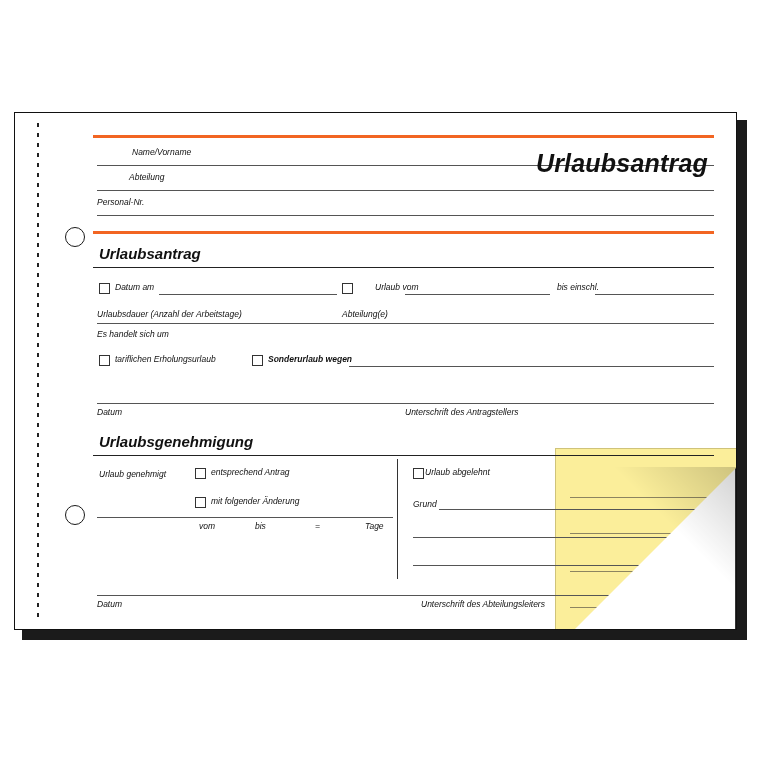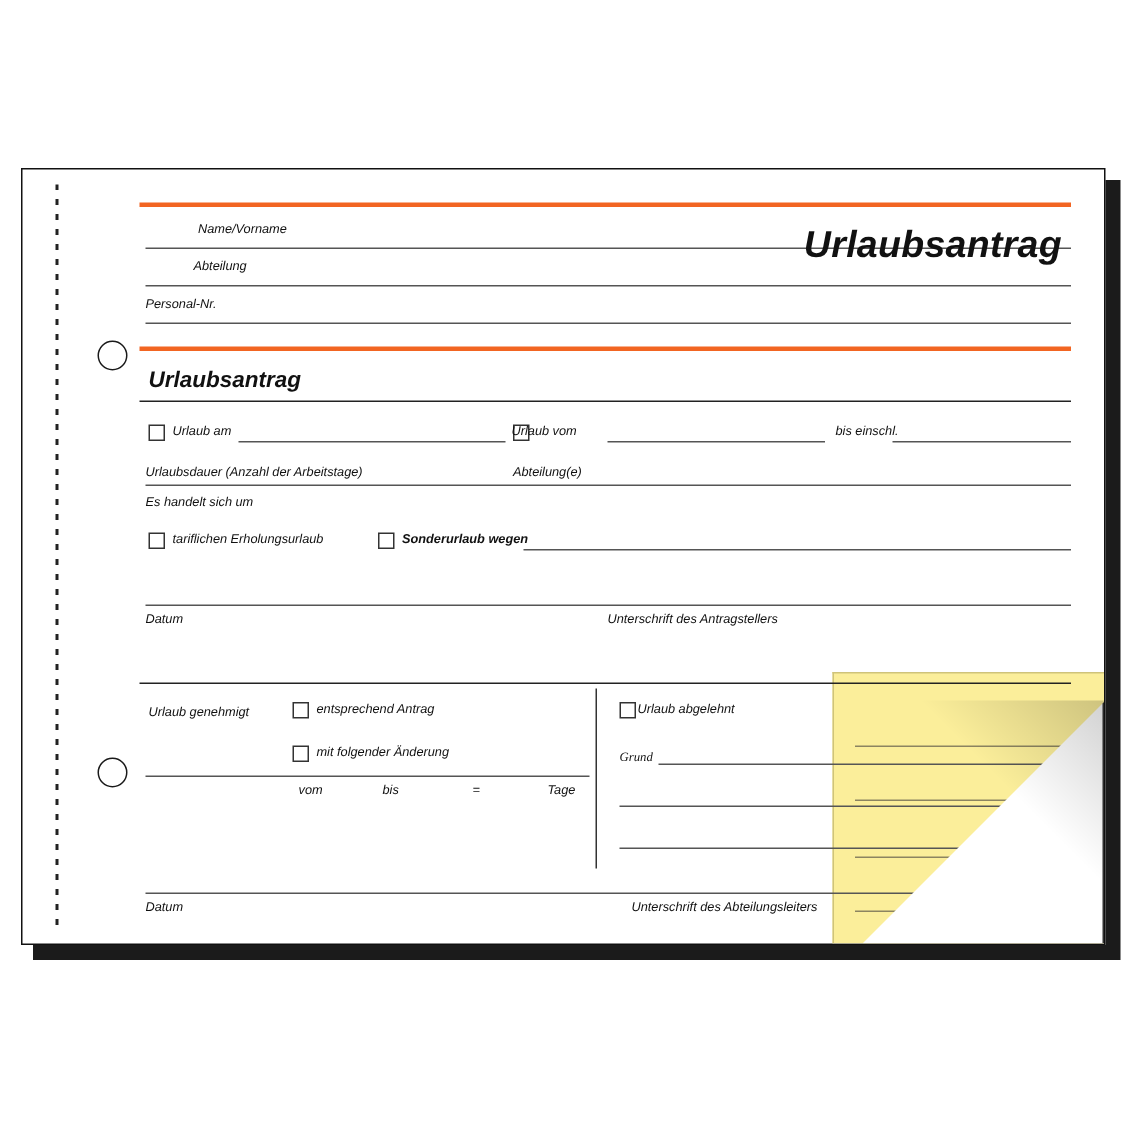--- a/index.html
+++ b/index.html
@@ -216,25 +216,25 @@
       <div class="rule-hair" style="left: 10px; right: 6px; top: 88px;"></div>
 
       <span class="title-main" style="right: 12px; top: 22px;">Urlaubsantrag</span>
 
       <div class="rule-orange" style="top: 104px;"></div>
 
       <span class="title-sec" style="left: 12px; top: 118px;">Urlaubsantrag</span>
       <div class="rule-thin" style="top: 140px;"></div>
 
       <div class="cbox" style="left: 12px; top: 156px;"></div>
-      <span class="lbl" style="left: 28px; top: 155px;">Urlaub am</span>
+      <span class="lbl" style="left: 28px; top: 155px;">Datum am</span>
       <div class="rule-hair" style="left: 72px; width: 178px; top: 167px;"></div>
 
       <div class="cbox" style="left: 255px; top: 156px;"></div>
-      <span class="lbl" style="left: 254px; top: 155px;">Urlaub vom</span>
+      <span class="lbl" style="left: 288px; top: 155px;">Urlaub vom</span>
       <div class="rule-hair" style="left: 318px; width: 145px; top: 167px;"></div>
 
       <span class="lbl" style="left: 470px; top: 155px;">bis einschl.</span>
       <div class="rule-hair" style="left: 508px; right: 6px; top: 167px;"></div>
 
       <span class="lbl" style="left: 10px; top: 182px;">Urlaubsdauer (Anzahl der Arbeitstage)</span>
       <span class="lbl" style="left: 255px; top: 182px;">Abteilung(e)</span>
       <div class="rule-hair" style="left: 10px; right: 6px; top: 196px;"></div>
 
       <span class="lbl" style="left: 10px; top: 202px;">Es handelt sich um</span>
@@ -243,20 +243,21 @@
       <span class="lbl" style="left: 28px; top: 227px;">tariflichen Erholungsurlaub</span>
 
       <div class="cbox" style="left: 165px; top: 228px;"></div>
       <span class="lbl" style="left: 181px; top: 227px; font-weight: bold;">Sonderurlaub wegen</span>
       <div class="rule-hair" style="left: 262px; right: 6px; top: 239px;"></div>
 
       <div class="rule-hair" style="left: 10px; right: 6px; top: 276px;"></div>
       <span class="lbl" style="left: 10px; top: 280px;">Datum</span>
       <span class="lbl" style="left: 318px; top: 280px;">Unterschrift des Antragstellers</span>
 
+      <span class="title-sec" style="left: 12px; top: 306px;">Urlaubsgenehmigung</span>
       <div class="rule-thin" style="top: 328px;"></div>
 
       <span class="lbl" style="left: 12px; top: 342px;">Urlaub genehmigt</span>
 
       <div class="cbox" style="left: 108px; top: 341px;"></div>
       <span class="lbl" style="left: 124px; top: 340px; font-style: italic;">entsprechend Antrag</span>
 
       <div class="cbox" style="left: 108px; top: 370px;"></div>
       <span class="lbl" style="left: 124px; top: 369px; text-align: right;">mit folgender Änderung</span>
 
@@ -264,21 +265,21 @@
       <span class="lbl" style="left: 168px; top: 394px;">bis</span>
       <span class="lbl" style="left: 228px; top: 394px;">=</span>
       <span class="lbl" style="left: 278px; top: 394px;">Tage</span>
       <div class="rule-hair" style="left: 10px; width: 296px; top: 390px;"></div>
 
       <div class="vline" style="left: 310px; top: 332px; height: 120px;"></div>
 
       <div class="cbox" style="left: 326px; top: 341px;"></div>
       <span class="lbl" style="left: 338px; top: 340px;">Urlaub abgelehnt</span>
 
-      <span class="lbl" style="left: 326px; top: 372px; font-family: Liberation Serif, serif;">Grund</span>
+      <span class="lbl" style="left: 326px; top: 372px;">Grund</span>
       <div class="rule-hair" style="left: 352px; right: 6px; top: 382px;"></div>
       <div class="rule-hair" style="left: 326px; right: 6px; top: 410px;"></div>
       <div class="rule-hair" style="left: 326px; right: 6px; top: 438px;"></div>
 
       <div class="rule-hair" style="left: 10px; right: 6px; top: 468px;"></div>
       <span class="lbl" style="left: 10px; top: 472px;">Datum</span>
       <span class="lbl" style="left: 318px; top: 472px; margin-left: 16px;">Unterschrift des Abteilungsleiters</span>
 
     </div>
 

